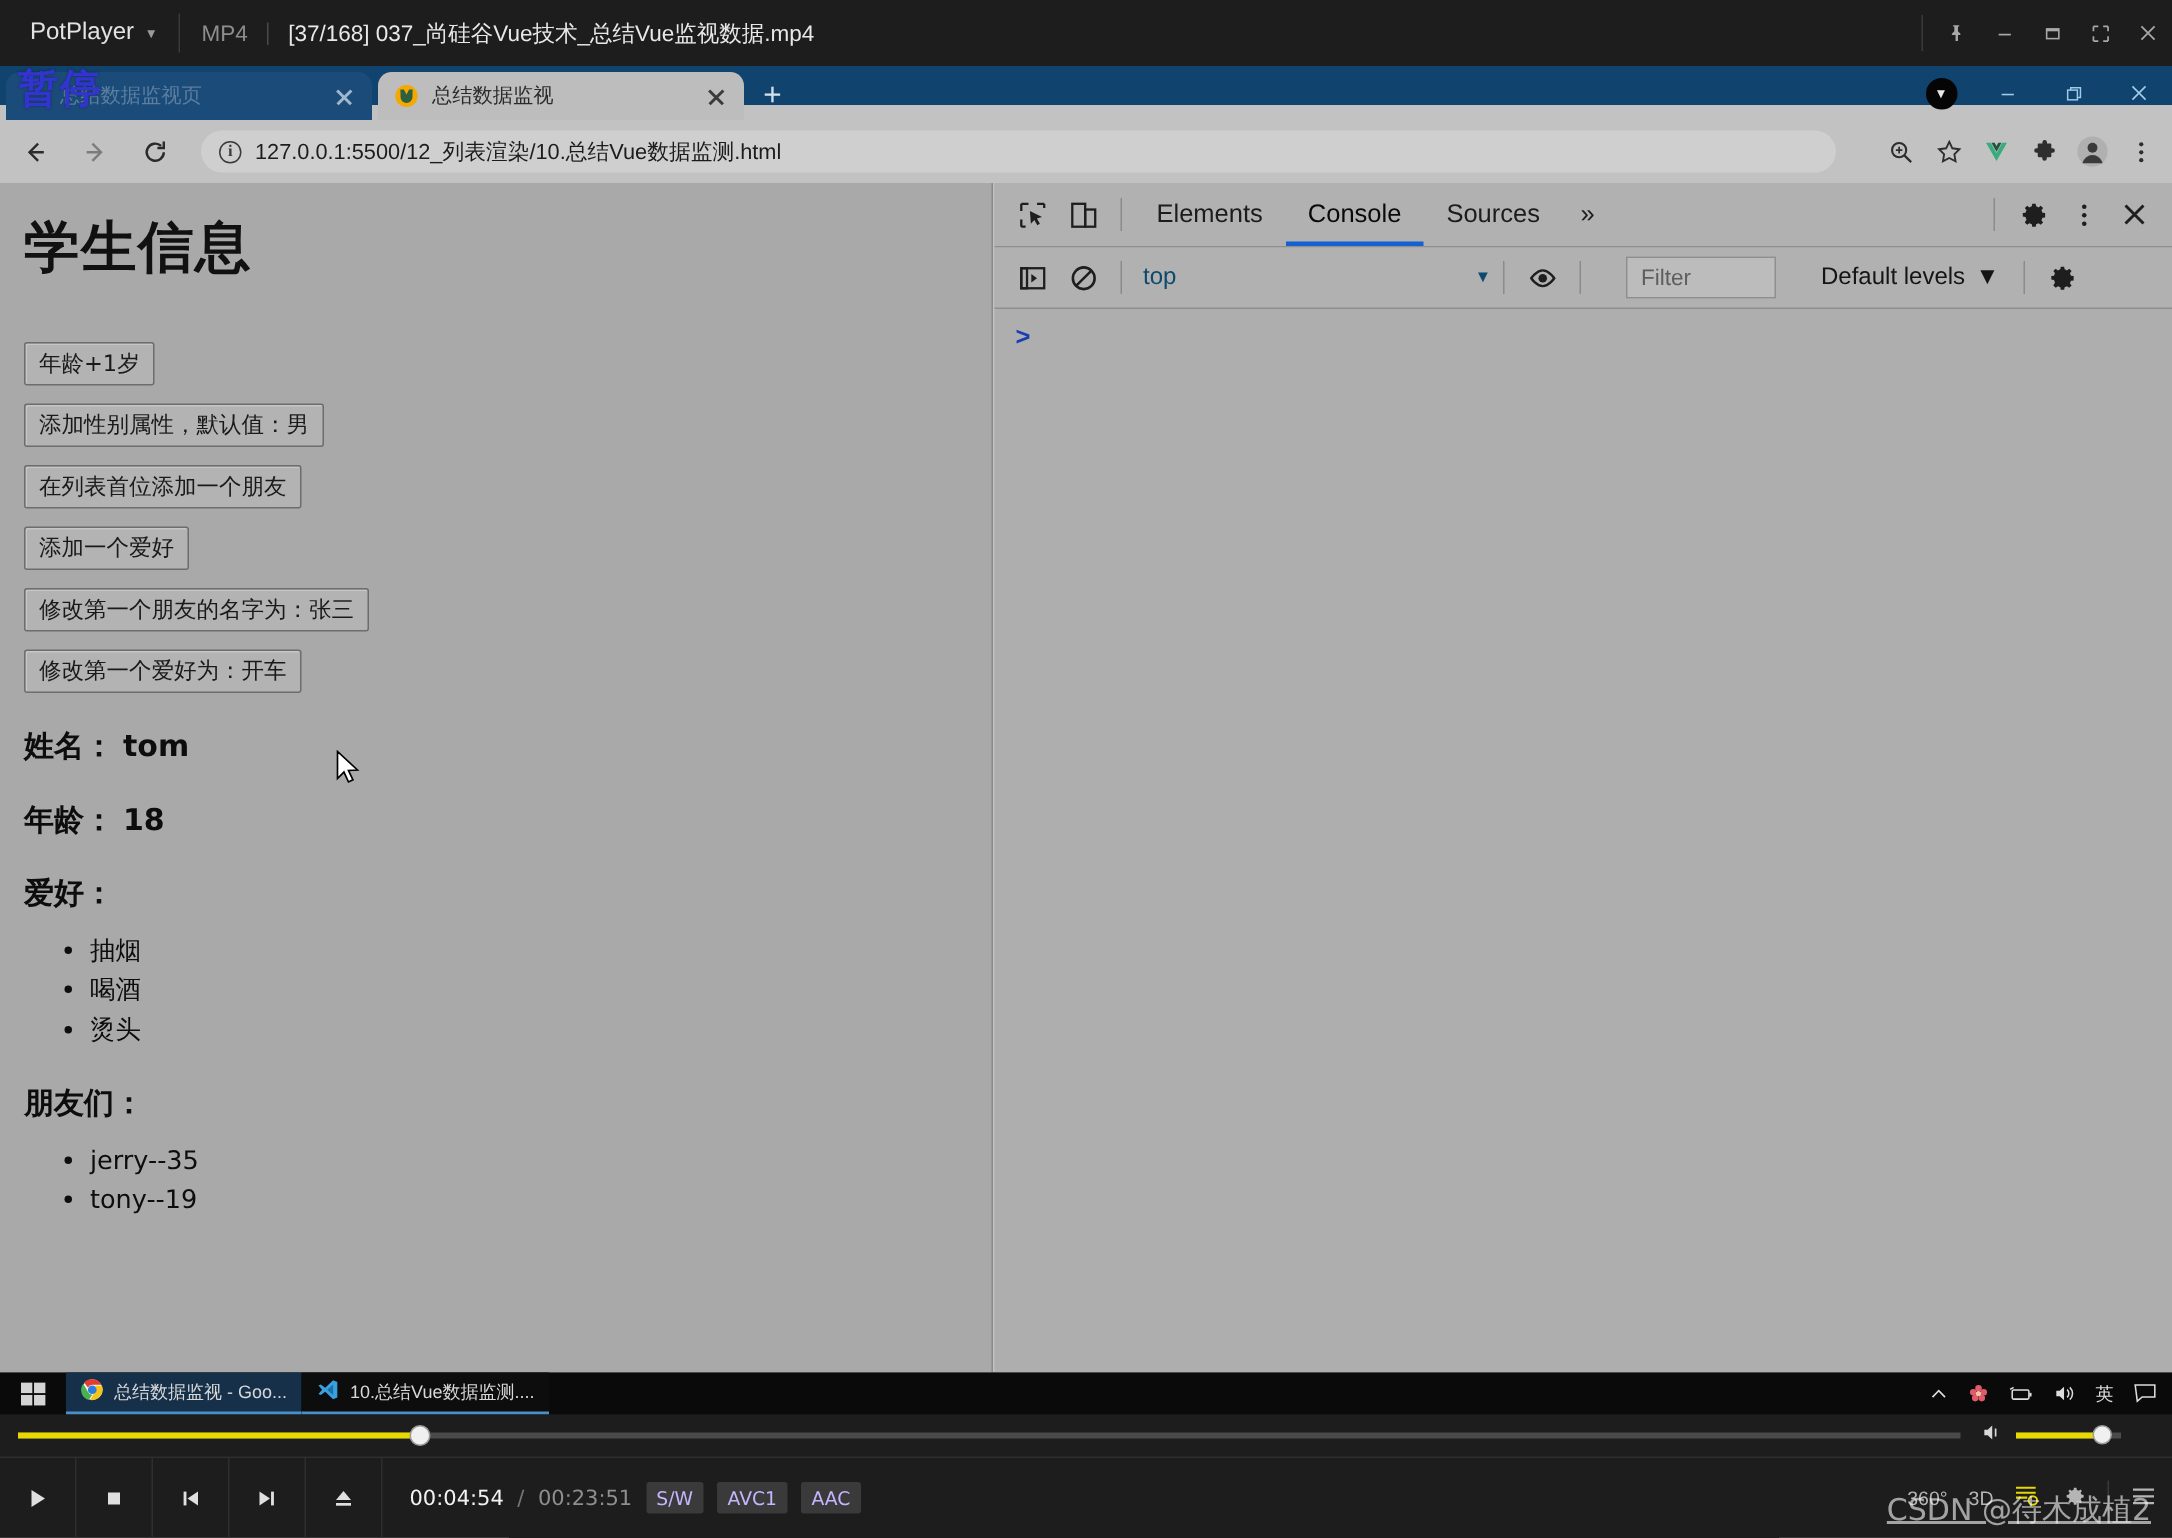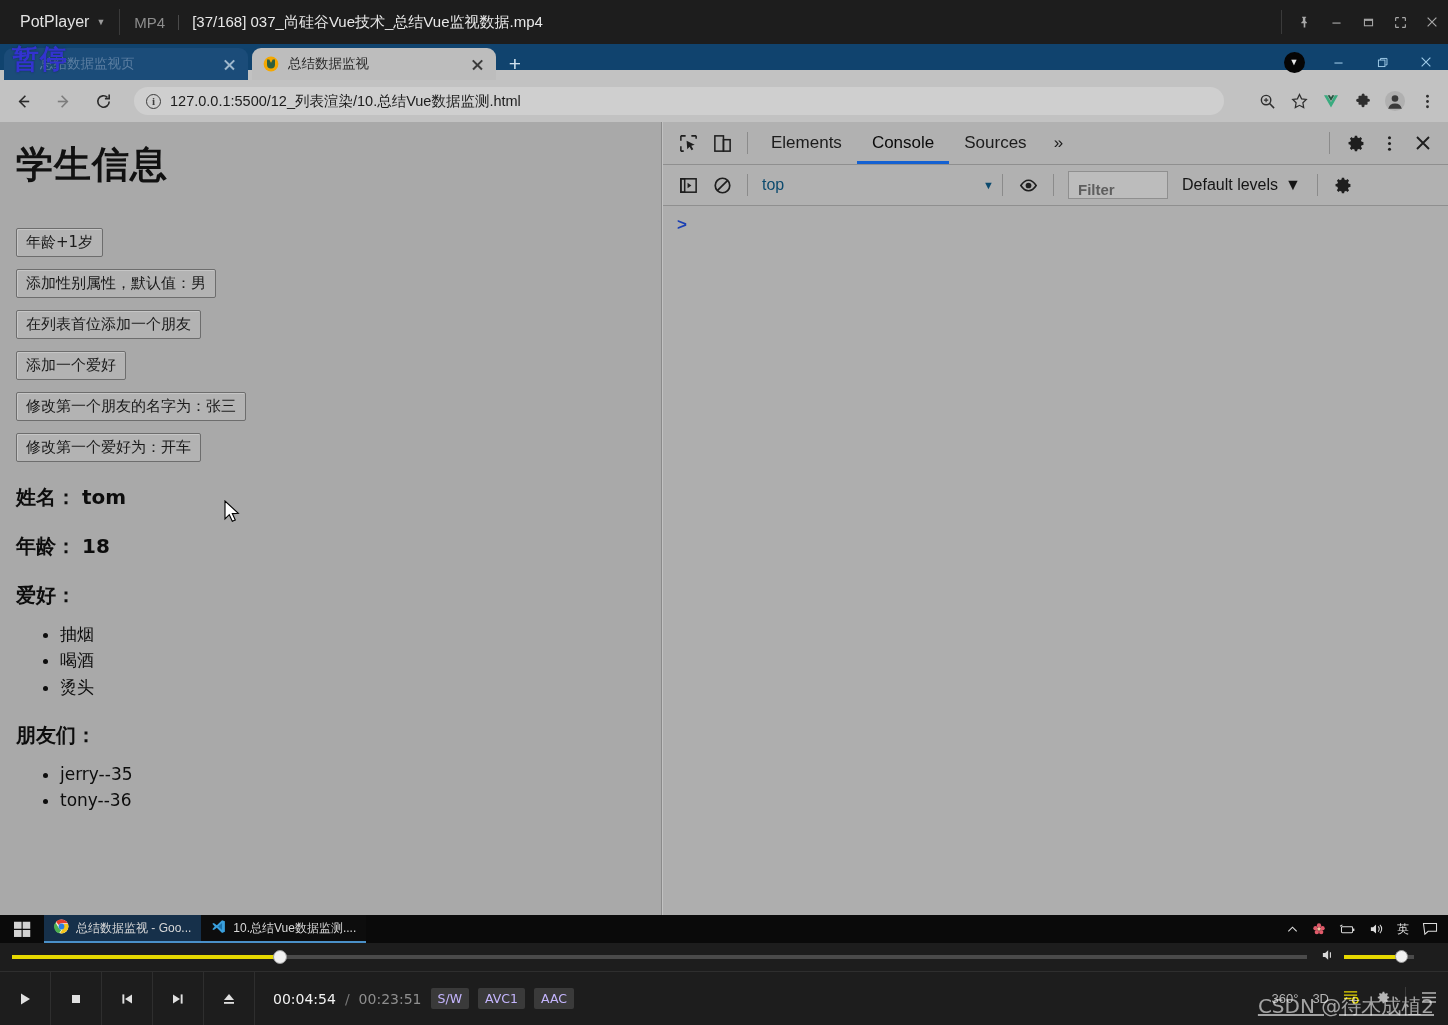--- a/index.html
+++ b/index.html
@@ -187,24 +187,23 @@
   }
   .ctx-select {
     display: flex; align-items: center; width: 232px; margin-left: 6px;
     font-size: 16px; color: #0c4a6e;
   }
   .ctx-select .cv { flex: 1; }
   .ctx-select .cd { font-size: 11px; }
   .filter-input {
     width: 100px; height: 28px; background: #bcbcbc;
     border: 1px solid #8f8f8f;
-    display: flex; align-items: flex-end; padding: 0 9px;
+    display: flex; align-items: center; padding: 0 9px;
     font-size: 15px; color: #5e5e5e;
-    margin: 0 6px;
-    font-weight: bold;
+    margin: 0 22px;
   }
   .levels { font-size: 16px; color: #151515; display: flex; align-items: center; gap: 7px; padding: 0 8px; }
 
   .dt-console { padding: 10px 0 0 14px; }
   .prompt-row { display: flex; align-items: flex-start; height: 22px; }
   .prompt-chev { color: #1a3fb4; font-size: 17px; font-weight: bold; line-height: 18px; }
 
   
   .taskbar {
     position: absolute; left: 0; top: 915px; width: 1448px; height: 28px;
@@ -473,21 +472,21 @@
         <div class="field-line">爱好：</div>
         <ul class="vue-list">
           <li>抽烟</li>
           <li>喝酒</li>
           <li>烫头</li>
         </ul>
 
         <div class="field-line">朋友们：</div>
         <ul class="vue-list">
           <li>jerry--35</li>
-          <li>tony--36</li>
+          <li>tony--19</li>
         </ul>
       </div>
 
       <div class="cursor-arrow">
         <svg width="18" height="26" viewBox="0 0 18 26">
           <path d="M1 1l0 18 4.3-4.3 3 6.6 3-1.4-3-6.3 6-0.3z" fill="#ffffff" stroke="#000" stroke-width="1.1"></path>
         </svg>
       </div>
     </div>
 

